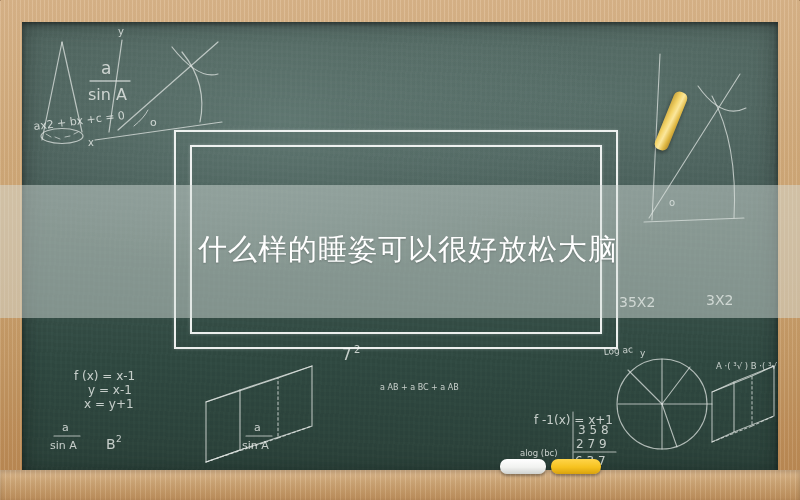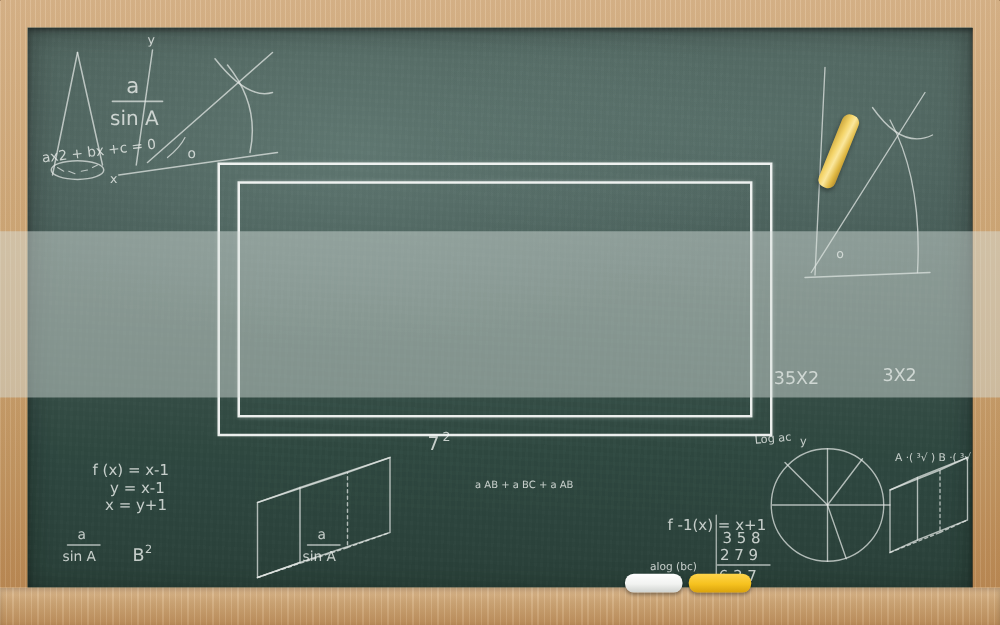--- a/index.html
+++ b/index.html
@@ -286,18 +286,19 @@
 
   </div>
 
   <div class="deco-rect" id="rect-outer"></div>
   <div class="deco-rect" id="rect-inner"></div>
 
   <div class="chalk-stick" id="chalk-yellow-diagonal"></div>
 
   <div class="banner-band"></div>
 
+  <div class="title">什么样的睡姿可以很好放松大脑</div>
 
   <div class="tray-ledge"></div>
   <div class="tray-chalk" id="chalk-white-tray"></div>
   <div class="tray-chalk" id="chalk-yellow-tray"></div>
 
 </div>
 
 </body></html>

